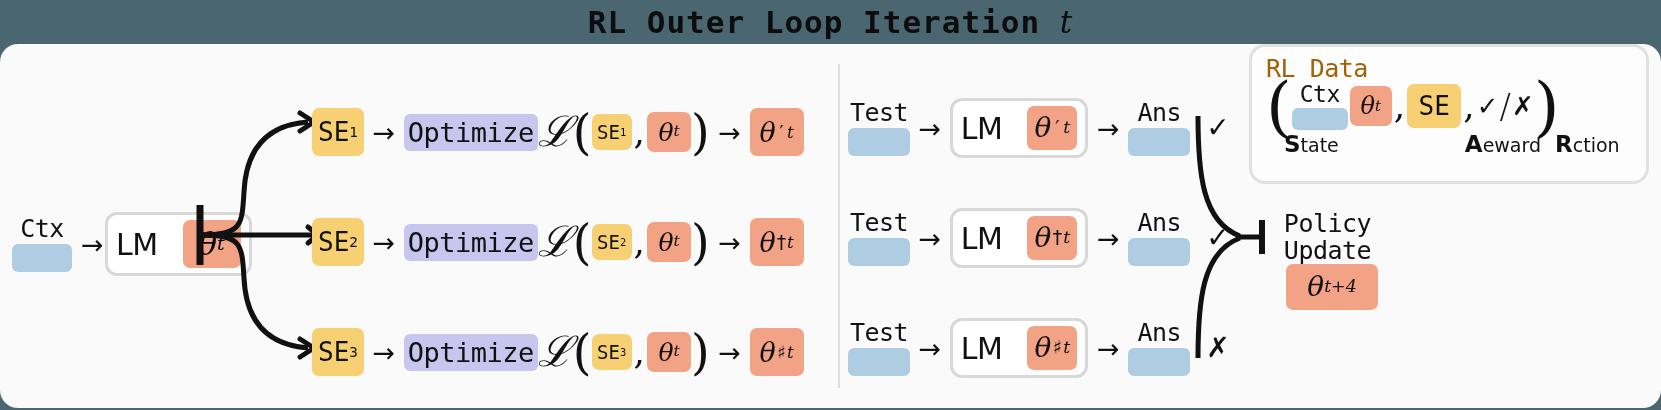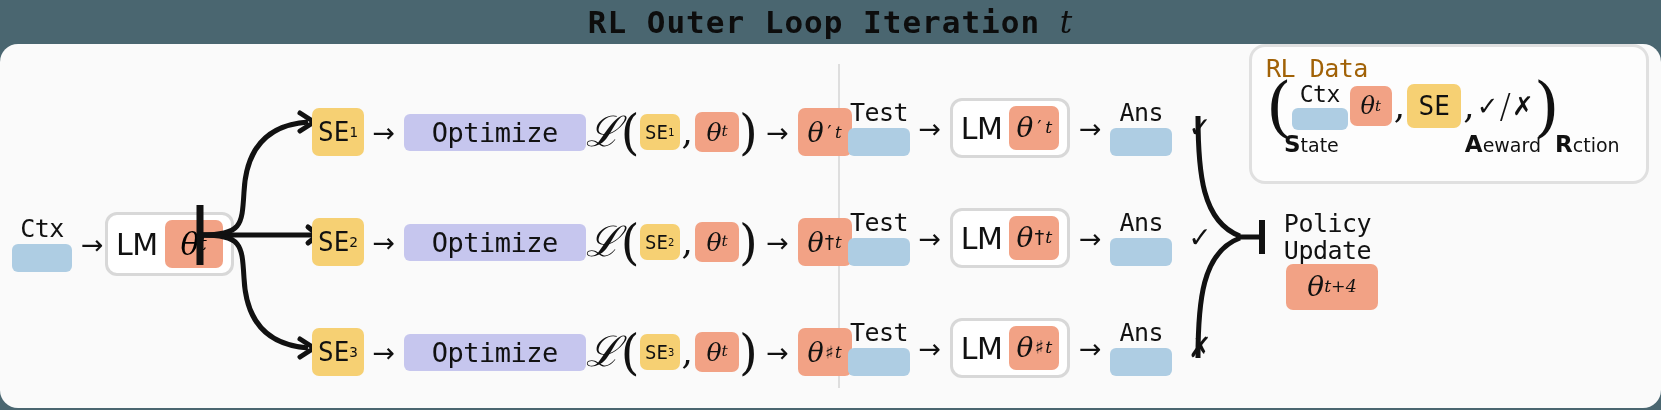--- a/index.html
+++ b/index.html
@@ -41,21 +41,21 @@
   .bg-purple{background:#c6c6ee;}
 
   .mathsym{font-family:"DejaVu Serif",serif;font-style:italic;}
   .sub{font-size:.62em;vertical-align:-.30em;font-style:italic;}
   .subn{font-size:.55em;vertical-align:-.34em;font-style:normal;}
   .sup{font-size:.70em;vertical-align:.46em;font-style:normal;}
 
   .lmbox{
     display:inline-flex;align-items:center;
     background:#ffffff;border:3px solid #d8d8d8;border-radius:12px;
-    padding:5px 8px;box-sizing:border-box;
+    padding:5px 8px;box-sizing:border-box;gap:18px;
   }
   .lmlabel{
     font-family:"DejaVu Sans", sans-serif;
     font-size:30px;font-weight:400;color:#111;margin-right:7px;letter-spacing:-.5px;
   }
 
   .arrow{
     font-family:"DejaVu Sans", sans-serif;
     font-size:27px;color:#111;line-height:1;
   }
@@ -77,21 +77,21 @@
 
   .fan{position:absolute;left:196px;top:100px;width:126px;height:270px;}
 
   .row{position:absolute;display:flex;align-items:center;white-space:nowrap;}
   .row-1{left:312px;top:108px;}
   .row-2{left:312px;top:218px;}
   .row-3{left:312px;top:328px;}
 
   .se{width:52px;height:48px;font-size:26px;font-weight:400;color:#111;}
   .optimize{
-    padding:5px 28px;font-size:27px;color:#111;border-radius:6px;letter-spacing:-.5px;
+    padding:5px 4px;font-size:27px;color:#111;border-radius:6px;letter-spacing:-.5px;
   }
   .lcal{font-family:"DejaVu Serif",serif;font-style:italic;font-size:42px;color:#111;line-height:1;}
   .paren{font-family:"DejaVu Serif",serif;font-size:48px;color:#111;line-height:1;font-weight:300;}
   .se-sm{width:40px;height:36px;font-size:19px;color:#111;}
   .theta-sm{width:44px;height:40px;font-size:25px;color:#111;}
   .theta-out{width:54px;height:48px;font-size:27px;color:#111;}
   .comma{font-family:"DejaVu Serif",serif;font-size:36px;color:#111;line-height:1;padding:0 2px;}
 
   
   .rrow{position:absolute;display:flex;align-items:center;white-space:nowrap;}

